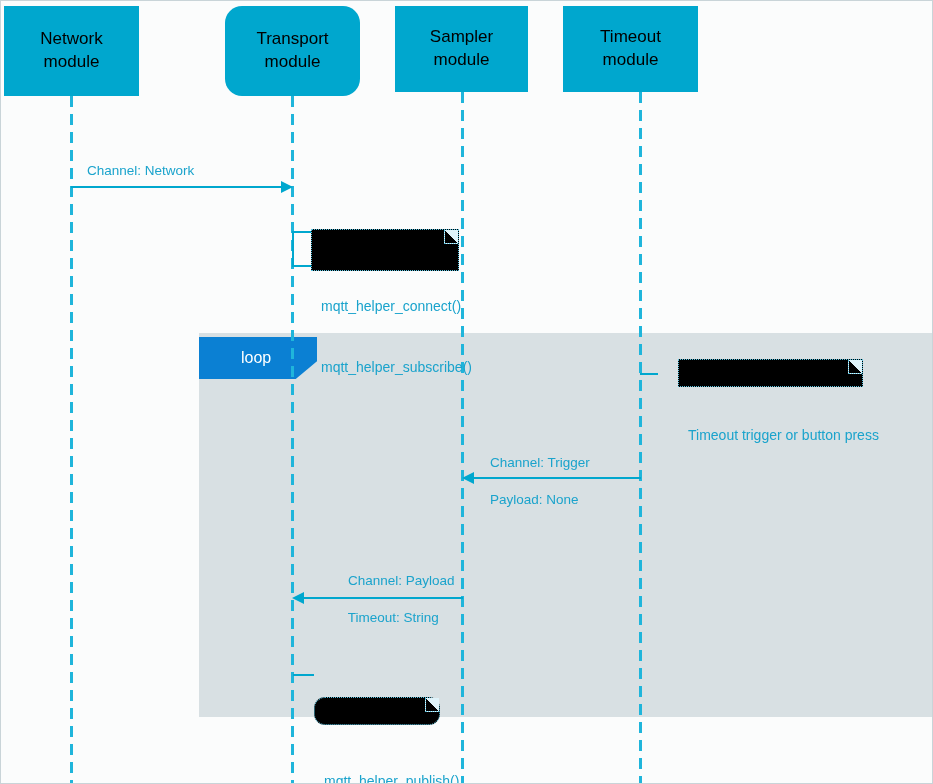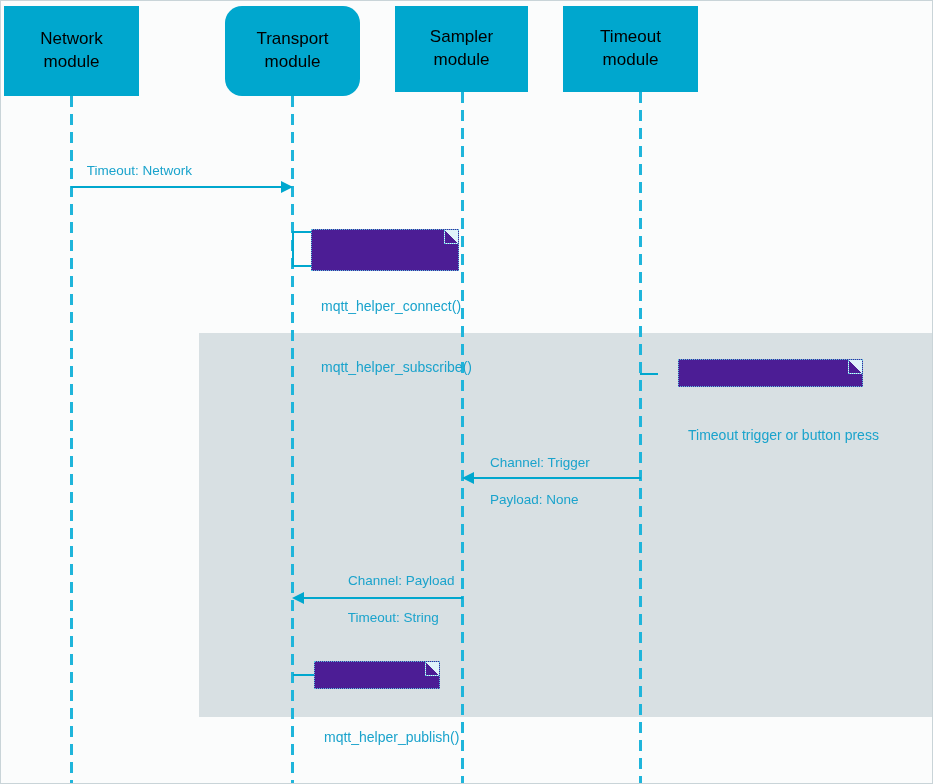--- a/index.html
+++ b/index.html
@@ -80,21 +80,21 @@
     color: #1aa3cc;
     font-size: 13.5px;
     line-height: 1.35;
     white-space: pre;
     font-family: "Liberation Sans", sans-serif;
   }
 
   
   .note {
     position: absolute;
-    background: #4c1d95;
+    background: #000000;
     border: 1px dotted #5bc3e0;
     color: #1aa3cc;
     font-size: 14px;
     line-height: 1.45;
     box-sizing: border-box;
     padding: 5px 10px 5px 9px;
     white-space: pre;
     font-family: "Liberation Sans", sans-serif;
   }
   .note .fold {
@@ -121,20 +121,23 @@
     background: #00a7ce;
   }
 </style>
 </head>
 <body>
 
 <div id="diagram">
 
   <div class="fragment" style="left:198px; top:332px; width:735px; height:384px;"></div>
 
+  <div class="fragment-tab" style="left:198px; top:336px; width:118px; height:42px;">
+    <span>loop</span>
+  </div>
 
   <div class="lifeline" style="left:69px; top:95px; height:689px;"></div>
   <div class="lifeline" style="left:290px; top:95px; height:689px;"></div>
   <div class="lifeline" style="left:460px; top:91px; height:693px;"></div>
   <div class="lifeline" style="left:638px; top:91px; height:693px;"></div>
 
   <div class="participant" style="left:3px; top:5px; width:135px; height:90px;">
     <div>
       <div>Network</div>
       <div>module</div>
@@ -156,21 +159,21 @@
   </div>
 
   <div class="participant" style="left:562px; top:5px; width:135px; height:86px;">
     <div>
       <div>Timeout</div>
       <div>module</div>
     </div>
   </div>
 
   <div class="msg-label" style="left:71px; top:143px;">
-    <span>Timeout: Network</span><br>
+    <span>Channel: Network</span><br>
   </div>
   <div class="msg-line" style="left:70px; top:185px; width:214px;"></div>
   <div class="arrow-head right" style="left:280px; top:180px;"></div>
 
   <div class="note-connector" style="left:291px; top:230px; width:19px; height:36px; border-right:0;"></div>
   <div class="note" style="left:310px; top:228px; width:148px; height:42px;">
     <span class="fold"></span>
     <div>mqtt_helper_connect()</div>
     <div>mqtt_helper_subscribe()</div>
   </div>
@@ -189,18 +192,18 @@
   <div class="arrow-head left" style="left:461px; top:471px;"></div>
 
   <div class="msg-label" style="left:332px; top:553px;">
     <span>Channel: Payload</span><br>
     <span>Timeout: String</span>
   </div>
   <div class="msg-line" style="left:303px; top:596px; width:159px;"></div>
   <div class="arrow-head left" style="left:291px; top:591px;"></div>
 
   <div class="note-stub" style="left:292px; top:673px; width:21px;"></div>
-  <div class="note" style="left:313px; top:660px; width:126px; height:28px; padding-top:4px;">
+  <div class="note" style="left:313px; top:696px; width:126px; height:28px; padding-top:12px;border-radius:11px;">
     <span class="fold"></span>
     <div>mqtt_helper_publish()</div>
   </div>
 
 </div>
 
 </body></html>

